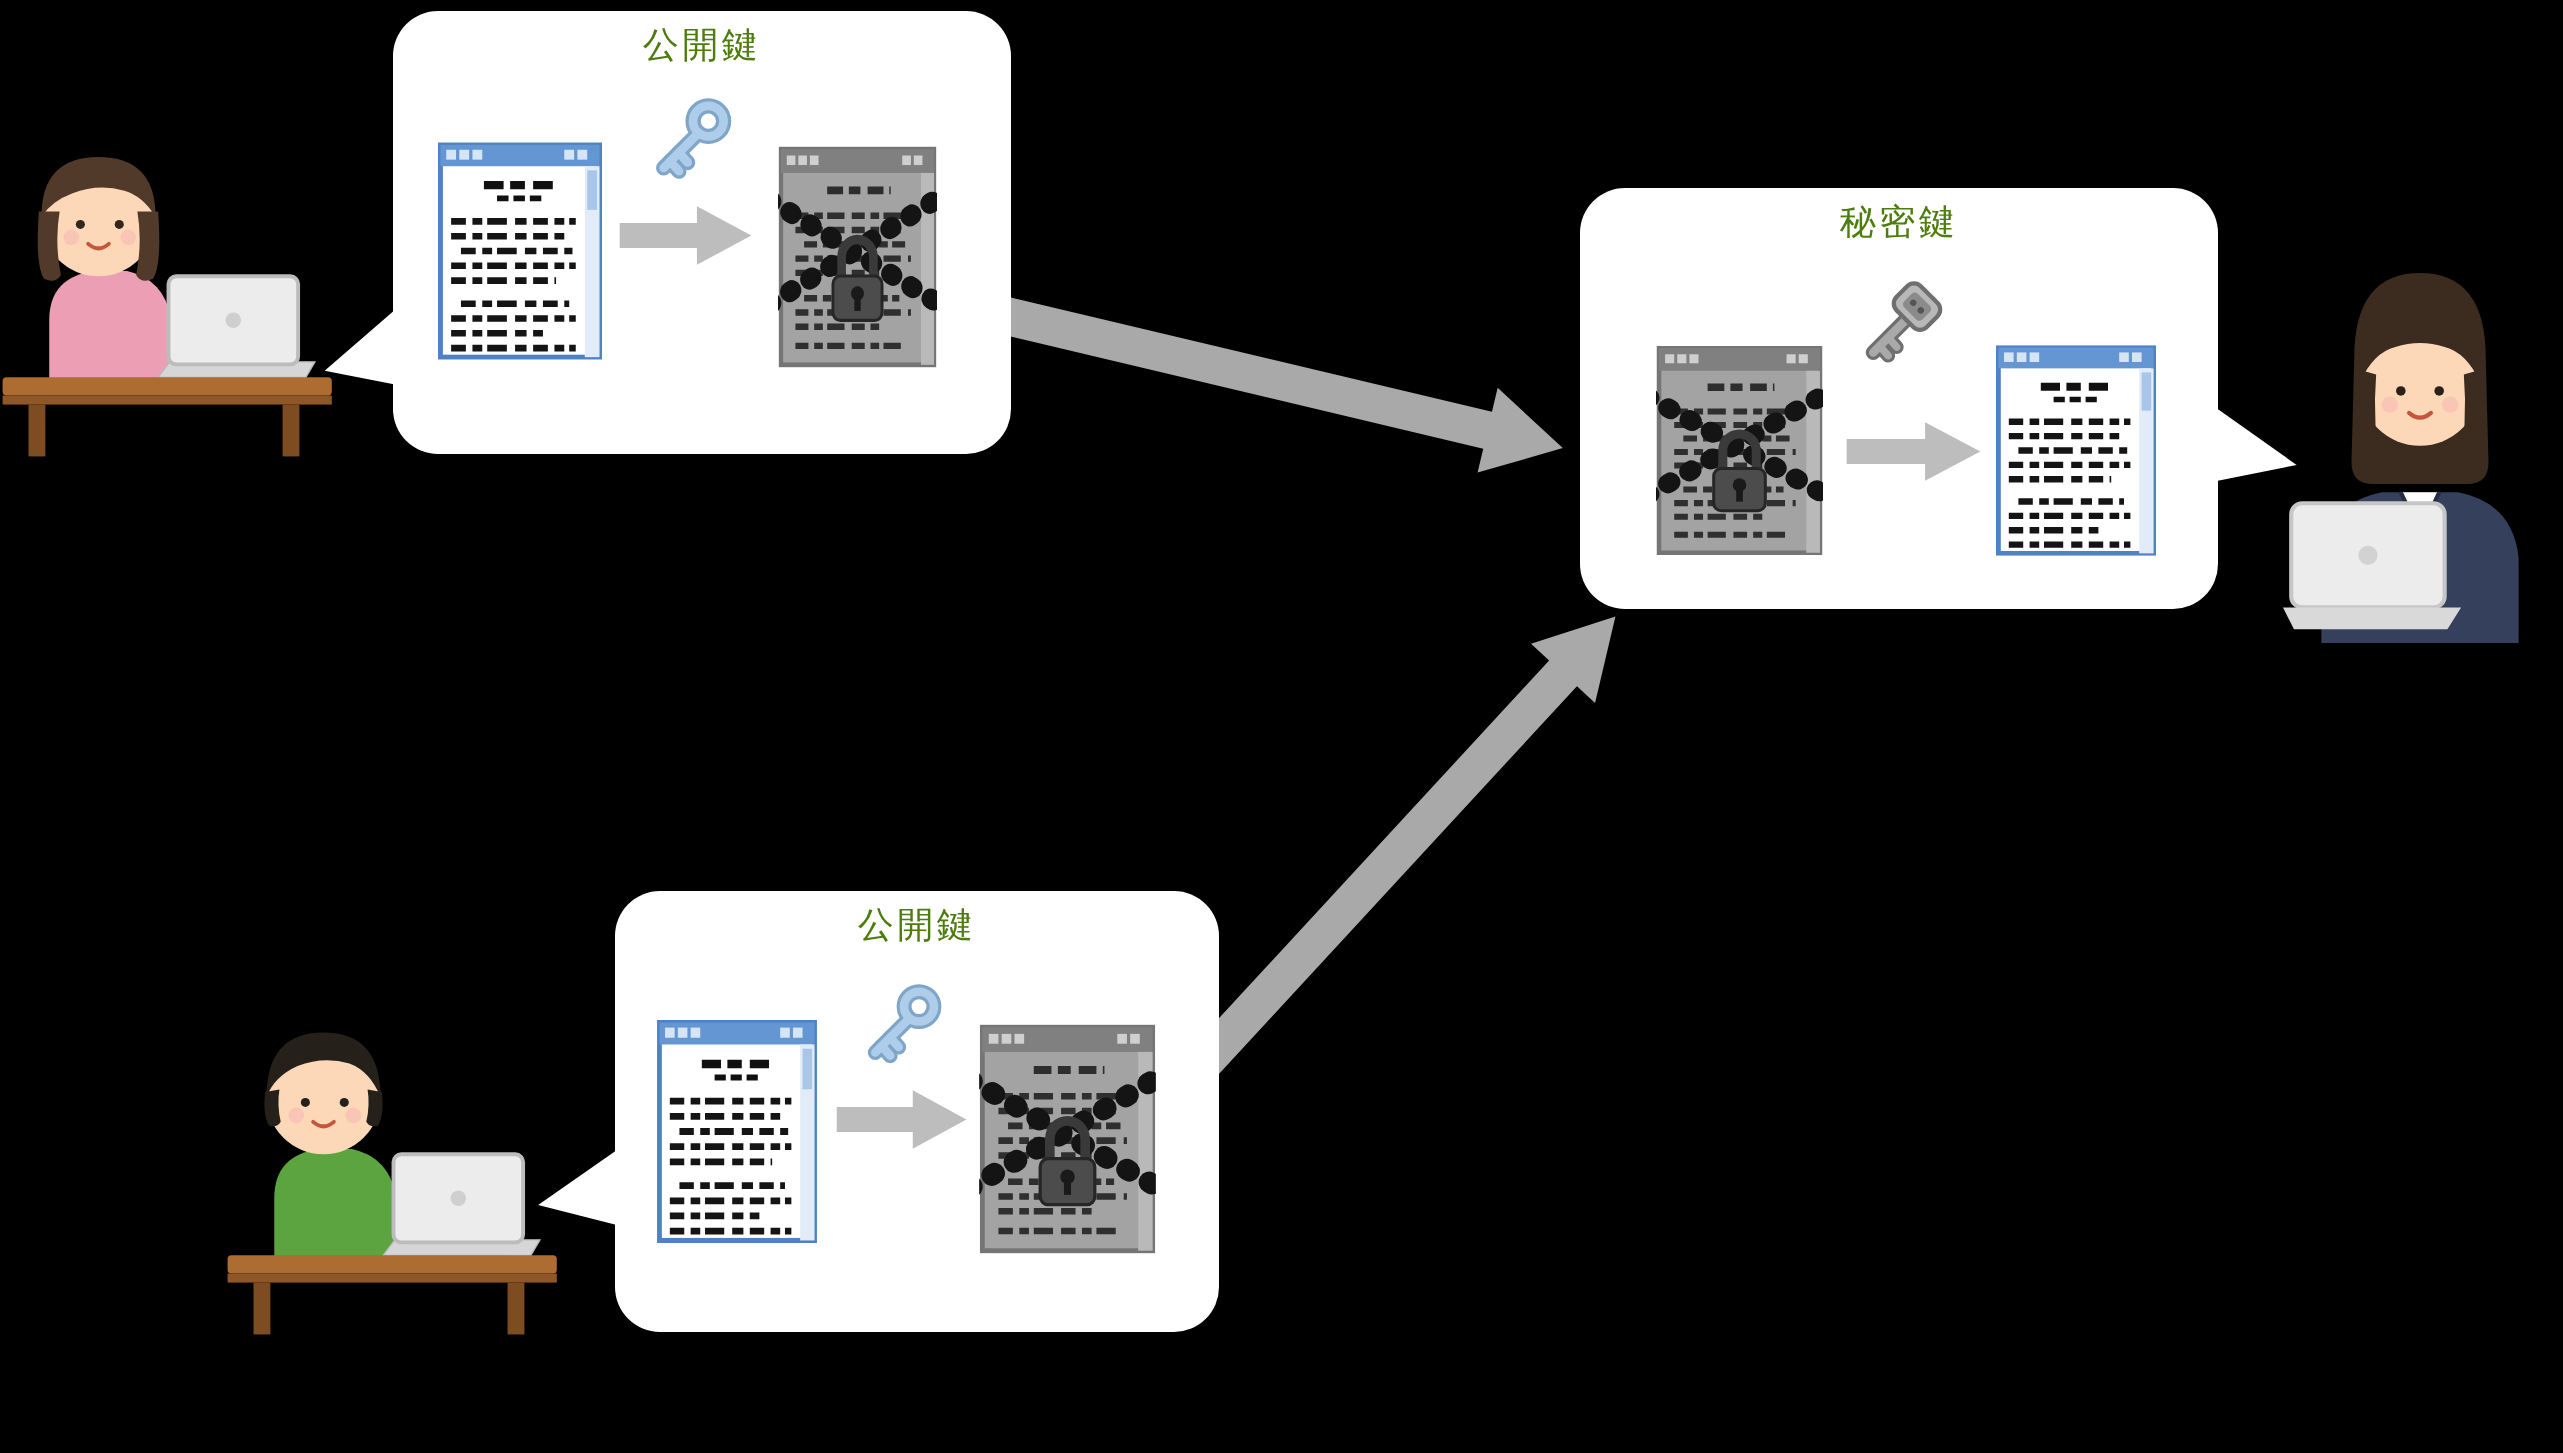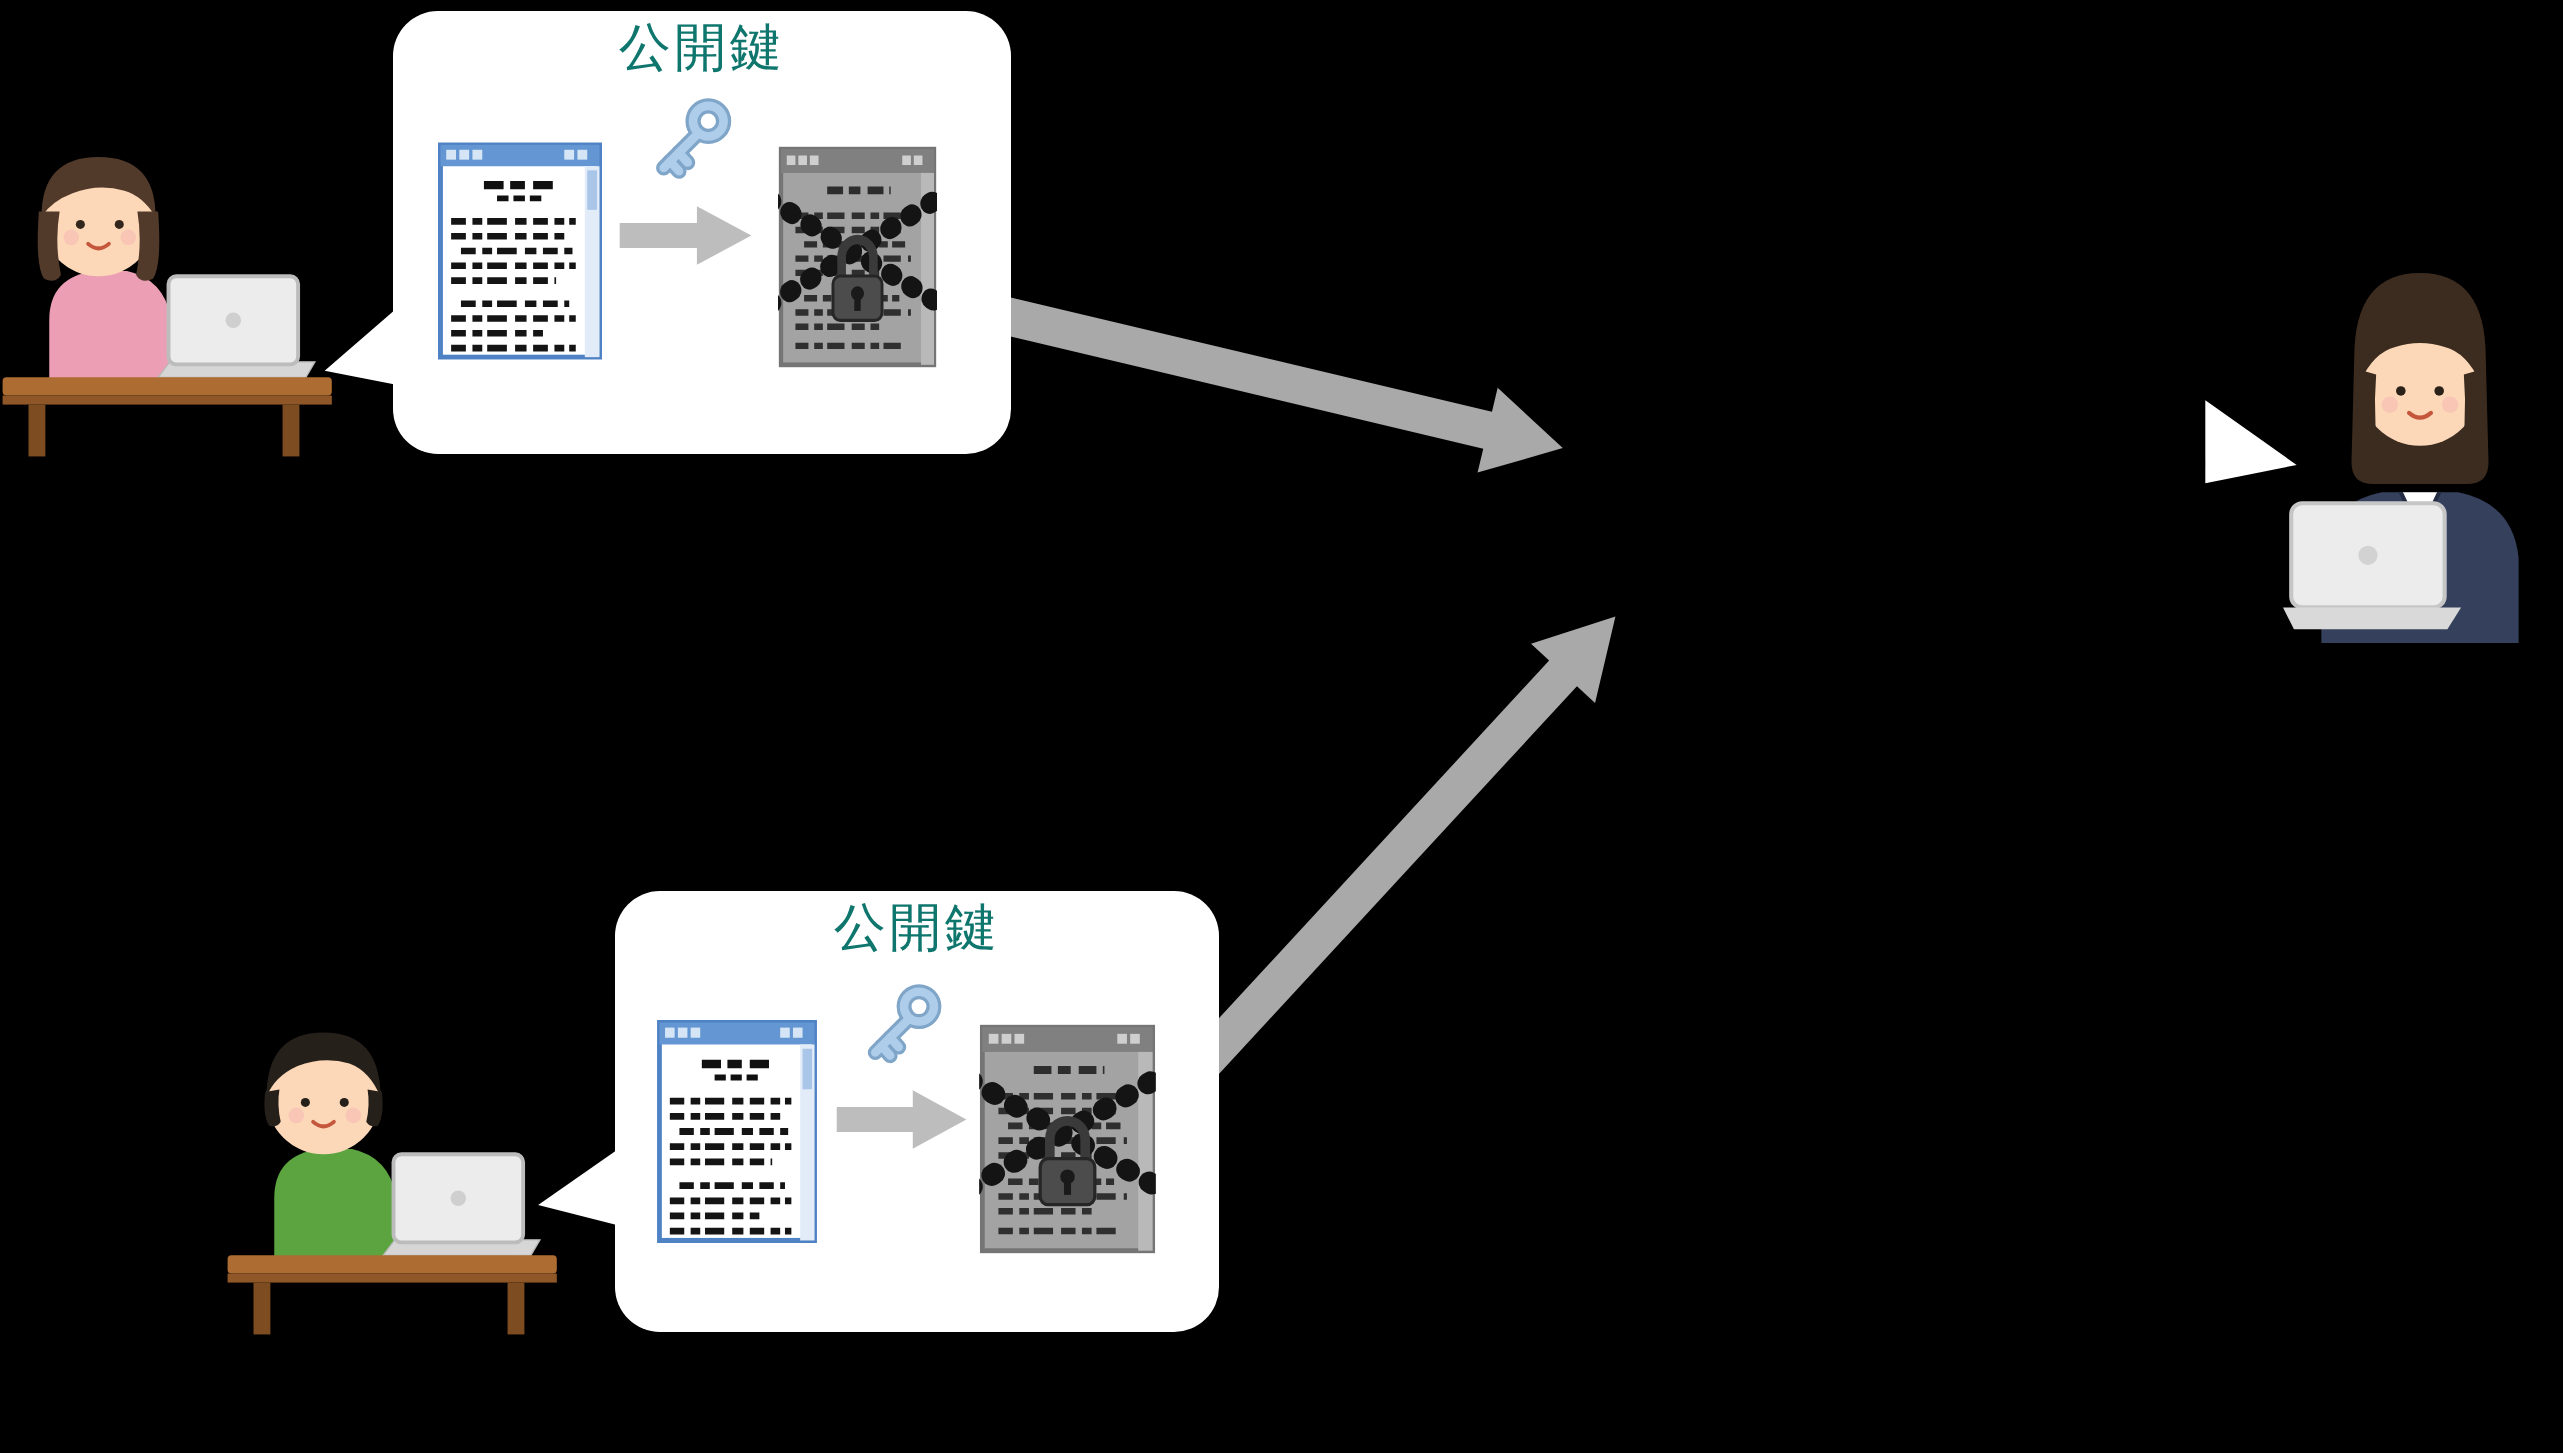--- a/index.html
+++ b/index.html
@@ -2,22 +2,22 @@
 <html style="font-size:11.2px"><head>
 <meta charset="utf-8">
 <style>
   * { margin:0; padding:0; box-sizing:border-box; }
   html,body { background:#000; }
   body { font-family:"Liberation Sans", sans-serif; }
   .canvas { position:relative; width:2563px; height:1453px; background:#000000; overflow:hidden; }
   .overlay { position:absolute; left:0; top:0; z-index:1; }
   .bubble { position:absolute; background:#ffffff; border-radius:45px; z-index:2; }
   .bubble-label {
-    position:absolute; top:2px; left:0; width:100%;
-    text-align:center; font-size:52px; color:#0f766e; letter-spacing:3.5px;
+    position:absolute; top:10px; left:0; width:100%;
+    text-align:center; font-size:36px; color:#4d7c0f; letter-spacing:3.5px;
   }
   .icon { position:absolute; }
   .person { position:absolute; z-index:3; }
 </style>
 </head>
 <body>
 
 <div class="canvas">
 
   <svg width="0" height="0" style="position:absolute" aria-hidden="true">
@@ -114,20 +114,35 @@
       <use href="#sym-arrow" width="100%" height="100%"></use>
       </svg>
     <svg class="icon" style="left:250px; top:84px; width:98px; height:98px;" viewBox="0 0 140 140" width="98" height="98">
       <use href="#sym-bluekey" width="100%" height="100%"></use>
       </svg>
     <svg class="icon" style="left:385px; top:135px; width:159px; height:222px;" viewBox="0 0 226 316" width="159" height="222">
       <use href="#sym-lockdoc" width="100%" height="100%"></use>
       </svg>
   </div>
 
+  <div class="bubble" style="left:1580px; top:188px; width:638px; height:421px;">
+    <div class="bubble-label">秘密鍵</div>
+    <svg class="icon" style="left:76px; top:157px; width:167px; height:211px;" viewBox="0 0 238 300" width="167" height="211">
+      <use href="#sym-lockdoc" width="100%" height="100%"></use>
+      </svg>
+    <svg class="icon" style="left:266px; top:230px; width:139px; height:67px;" viewBox="0 0 198 96" width="139" height="67">
+      <use href="#sym-arrow" width="100%" height="100%"></use>
+      </svg>
+    <svg class="icon" style="left:273px; top:93px; width:96px; height:96px;" viewBox="0 0 136 136" width="96" height="96">
+      <use href="#sym-graykey" width="100%" height="100%"></use>
+      </svg>
+    <svg class="icon" style="left:416px; top:157px; width:160px; height:211px;" viewBox="0 0 228 300" width="160" height="211">
+      <use href="#sym-doc" width="100%" height="100%"></use>
+      </svg>
+  </div>
 
   <div class="bubble" style="left:615px; top:891px; width:604px; height:441px;">
     <div class="bubble-label">公開鍵</div>
     <svg class="icon" style="left:42px; top:129px; width:160px; height:223px;" viewBox="0 0 228 318" width="160" height="223">
       <use href="#sym-doc" width="100%" height="100%"></use>
       </svg>
     <svg class="icon" style="left:221px; top:195px; width:135px; height:67px;" viewBox="0 0 192 96" width="135" height="67">
       <use href="#sym-arrow" width="100%" height="100%"></use>
       </svg>
     <svg class="icon" style="left:240px; top:90px; width:96px; height:96px;" viewBox="0 0 136 136" width="96" height="96">

